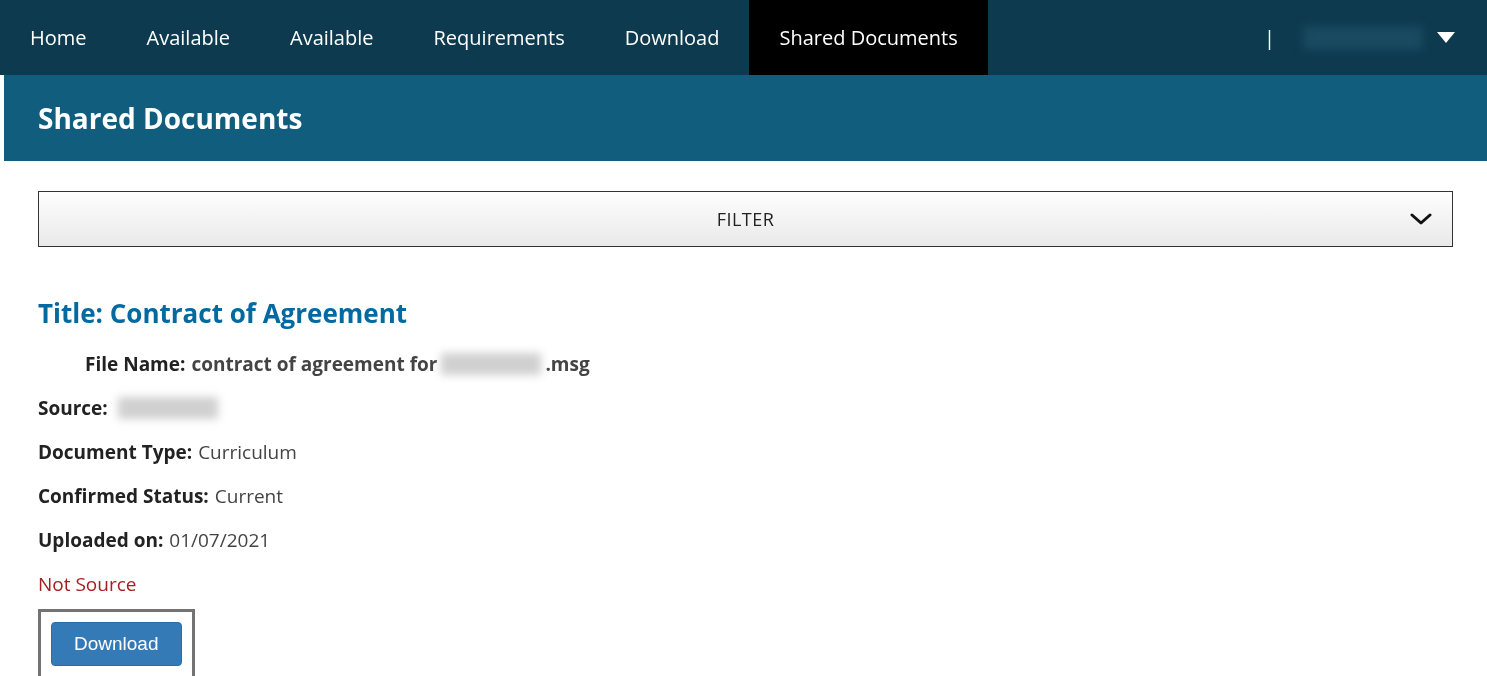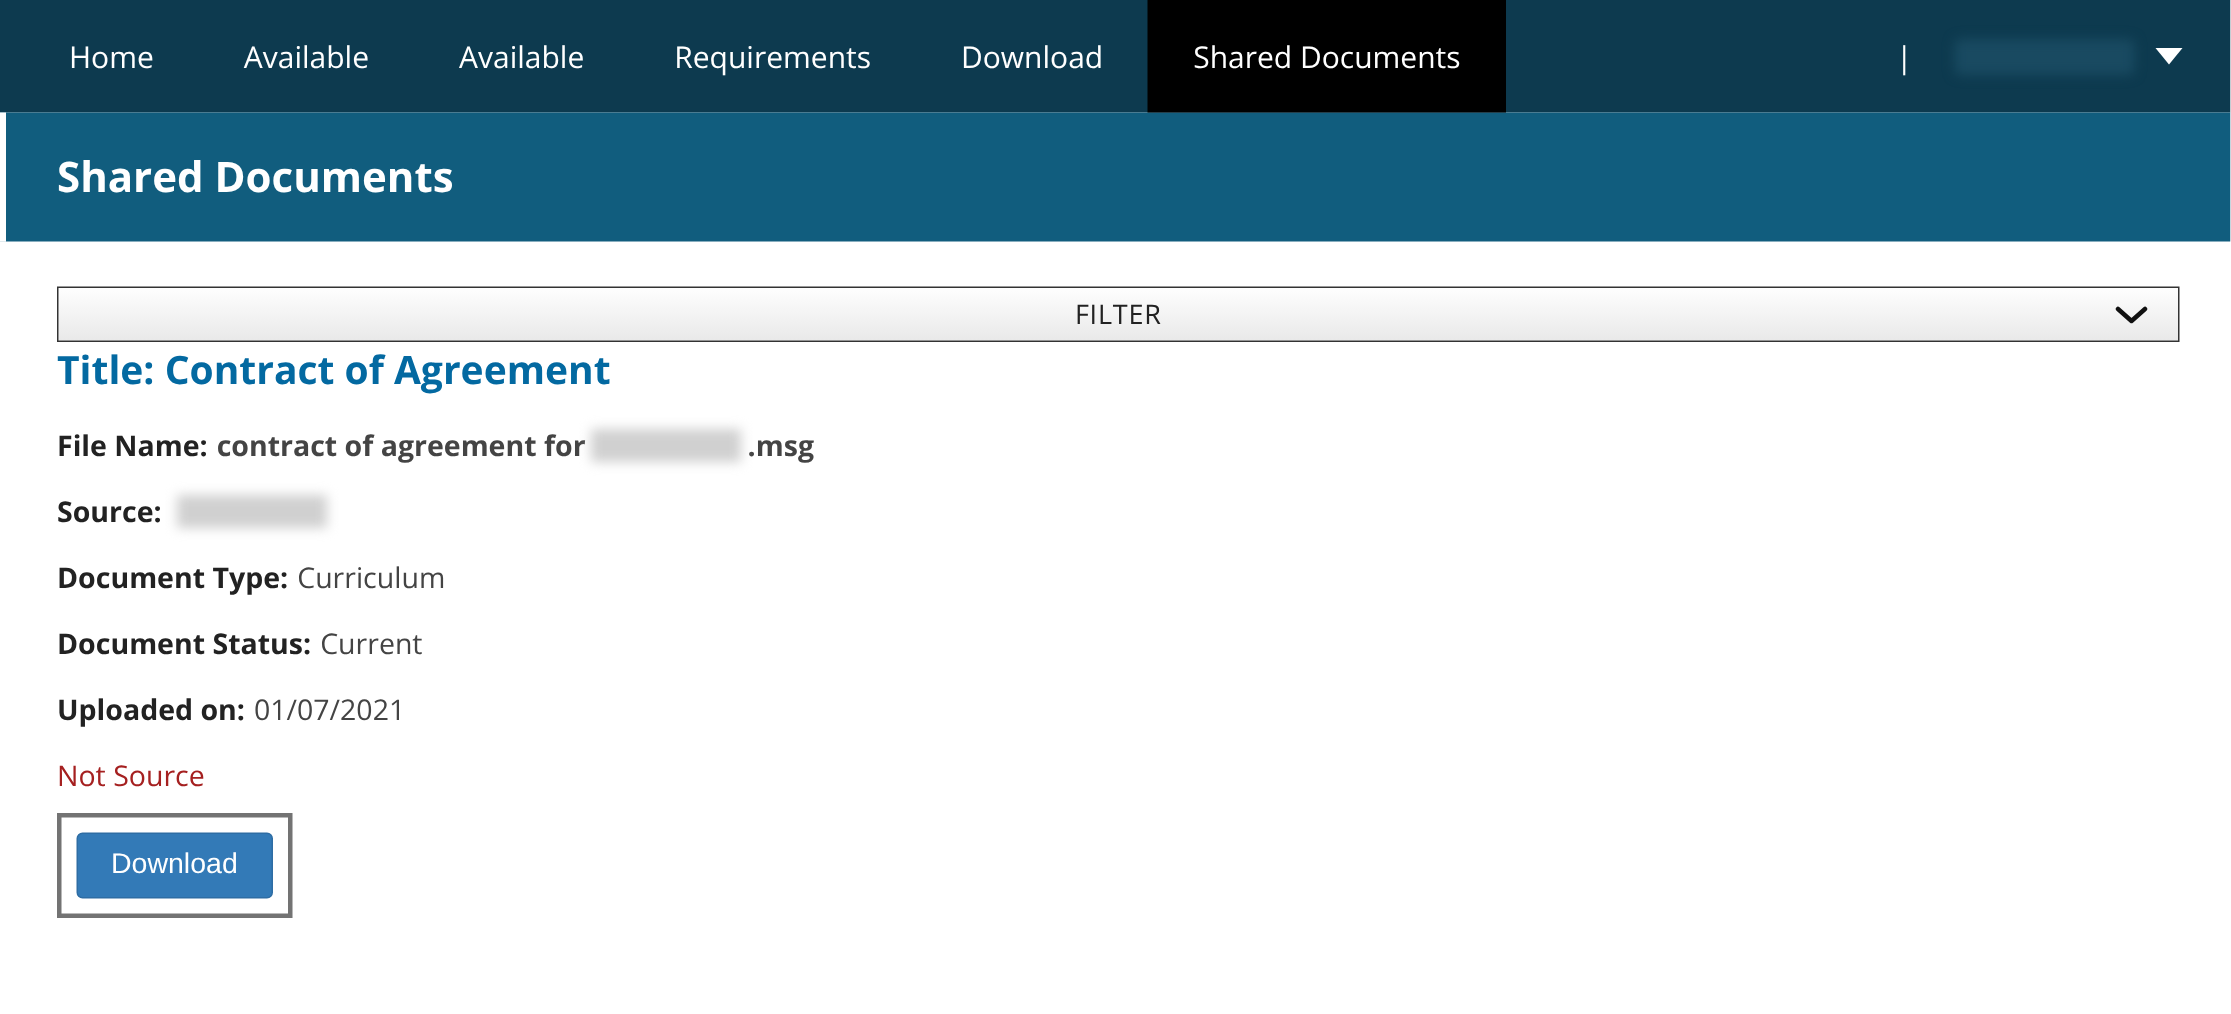--- a/index.html
+++ b/index.html
@@ -7,21 +7,21 @@
     font-family: "Segoe UI", "Open Sans", Arial, sans-serif;
     background: #ffffff;
     color: #333;
     width: 1487px;
   }
   .topnav {
     background: #0d3a4f;
     display: flex;
     align-items: center;
     height: 75px;
-    padding: 0 20px 0 16px;
+    padding: 0 20px 0 0;
   }
   .topnav .nav-item {
     color: #ffffff;
     font-size: 20px;
     padding: 0 30px;
     height: 75px;
     display: flex;
     align-items: center;
     cursor: pointer;
     white-space: nowrap;
@@ -62,26 +62,27 @@
     padding: 24px 34px;
     border-left: 4px solid #ffffff;
   }
   .content {
     padding: 30px 34px;
     border-left: 4px solid #ffffff;
   }
   .filter-bar {
     border: 1px solid #333;
     background: linear-gradient(#fefefe, #e9e9e9);
-    height: 37px;
+    height: 56px;
     display: flex;
     align-items: center;
     justify-content: center;
     position: relative;
     cursor: pointer;
+    margin-bottom: 48px;
   }
   .filter-bar .label {
     font-size: 18px;
     letter-spacing: 0.5px;
     color: #222;
   }
   .filter-bar .chevron {
     position: absolute;
     right: 20px;
     top: 50%;
@@ -100,21 +101,21 @@
     margin-bottom: 18px;
     display: flex;
     align-items: center;
     flex-wrap: wrap;
   }
   .field-row .fl {
     font-weight: 700;
     color: #222;
     margin-right: 6px;
   }
-  .field-row.filename .fl { font-weight:700; }
+  .field-row.filename .fl { font-weight:700;margin-left:47px; }
   .blur-inline {
     display: inline-block;
     width: 100px; height: 22px;
     background: #d0d0d0;
     filter: blur(4px);
     margin: 0 4px;
     vertical-align: middle;
   }
   .not-viewed {
     color: #a52020;
@@ -183,21 +184,21 @@
     <span class="fl">Source:</span>
     <span class="blur-inline"></span>
   </div>
 
   <div class="field-row">
     <span class="fl">Document Type:</span>
     <span>Curriculum</span>
   </div>
 
   <div class="field-row">
-    <span class="fl">Document Status:</span>
+    <span class="fl">Confirmed Status:</span>
     <span>Current</span>
   </div>
 
   <div class="field-row">
     <span class="fl">Uploaded on:</span>
     <span>01/07/2021</span>
   </div>
 
   <div class="not-viewed">Not Source</div>
 

